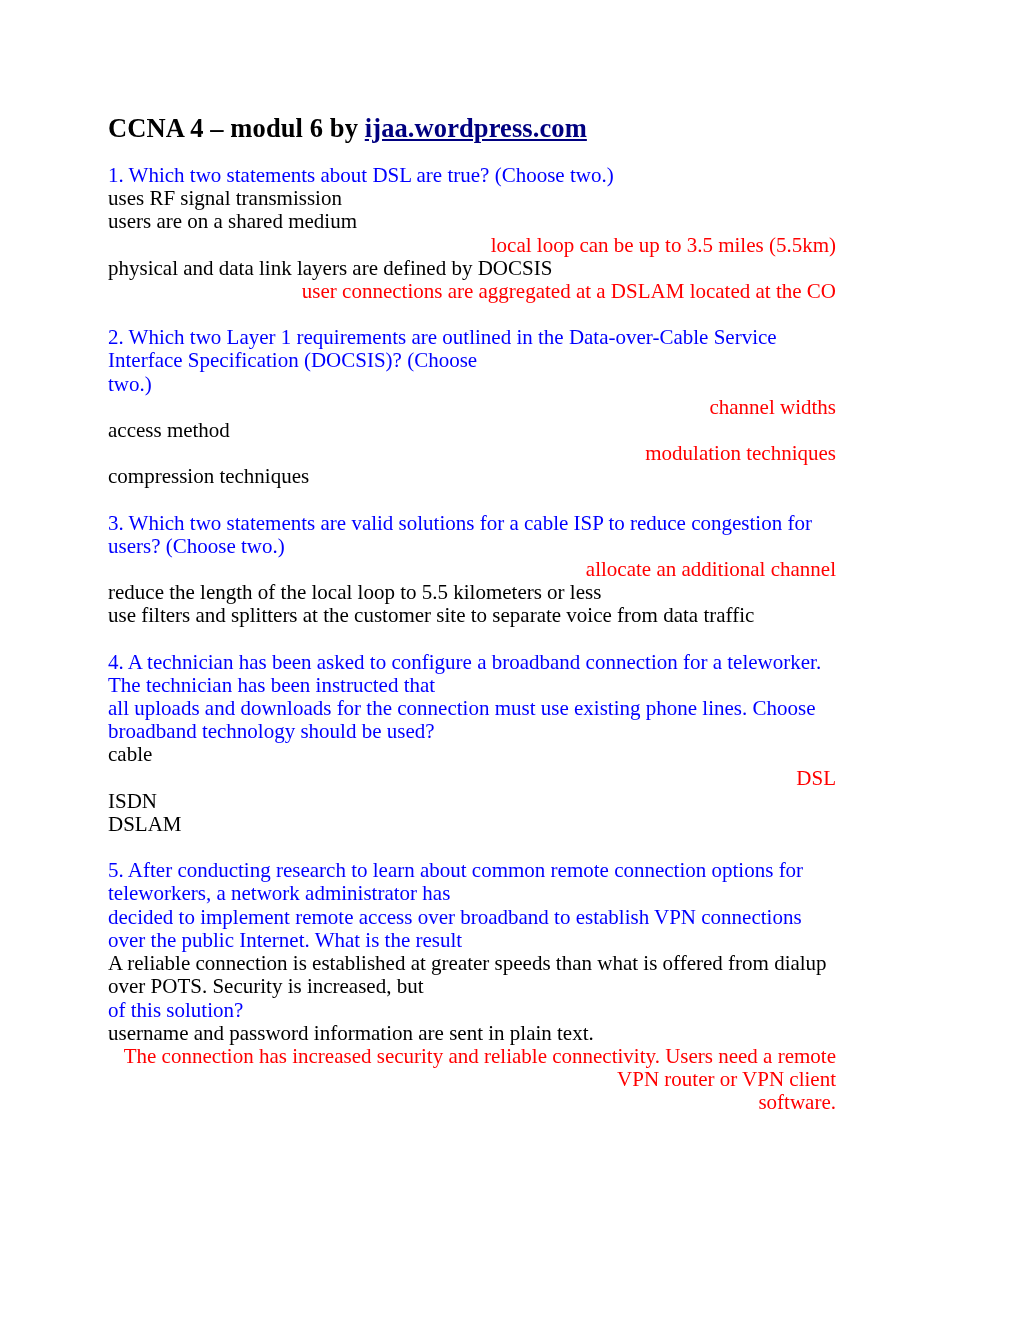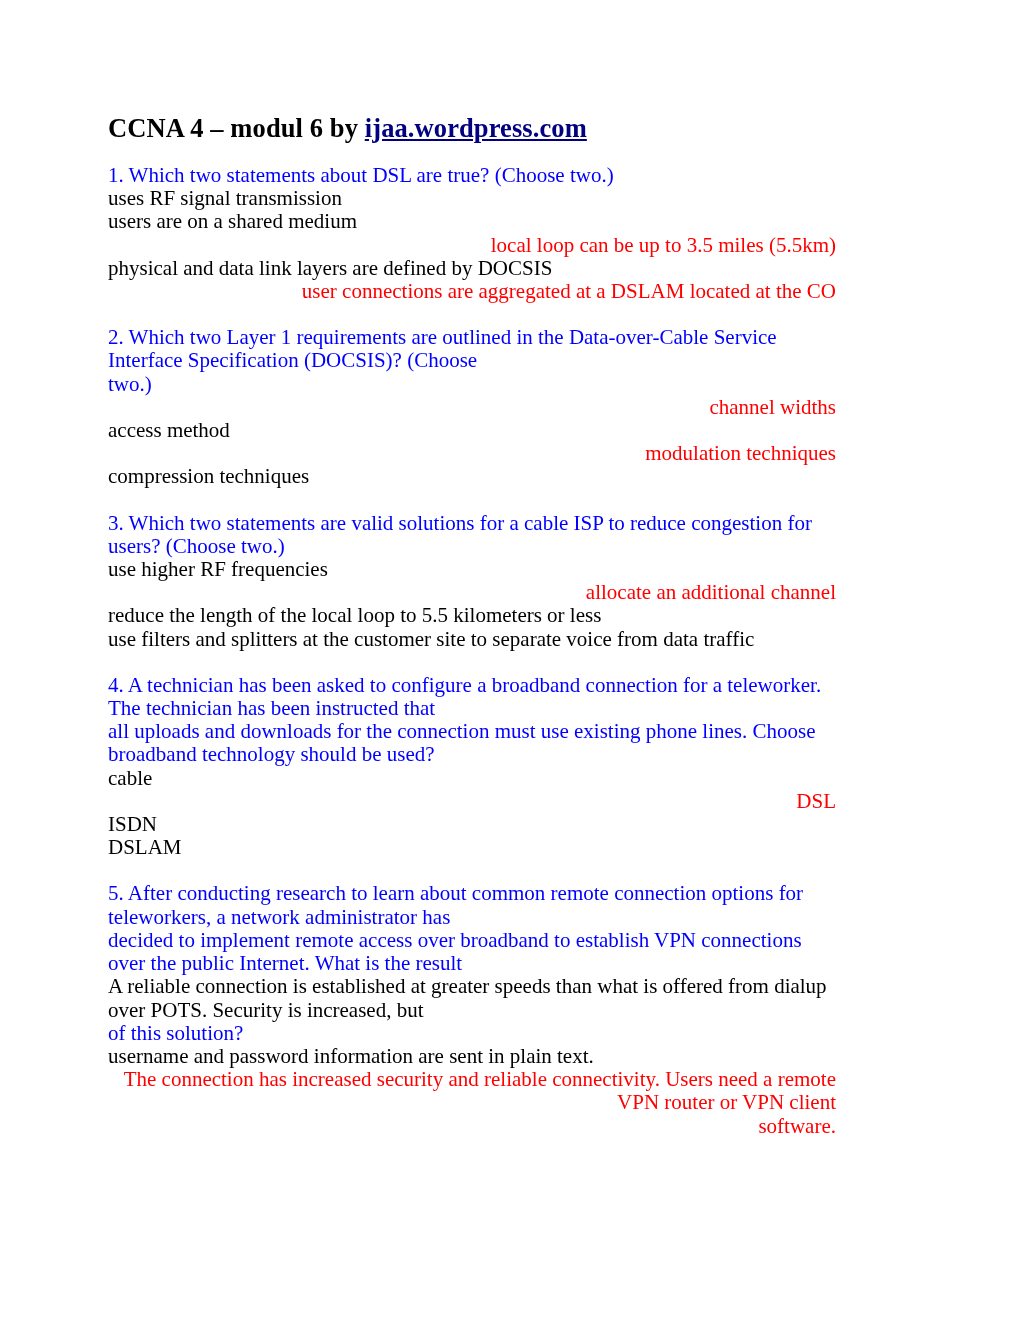--- a/index.html
+++ b/index.html
@@ -83,21 +83,20 @@
       <div class="qblock">
         <div class="line q">2. Which two Layer 1 requirements are outlined in the Data-over-Cable Service Interface Specification (DOCSIS)? (Choose</div>
         <div class="line q">two.)</div>
         <div class="line correct">channel widths</div>
         <div class="line opt">access method</div>
         <div class="line correct">modulation techniques</div>
         <div class="line opt">compression techniques</div>
       </div>
       <div class="qblock">
         <div class="line q">3. Which two statements are valid solutions for a cable ISP to reduce congestion for users? (Choose two.)</div>
-        <div class="line opt">use higher RF frequencies</div>
         <div class="line correct">allocate an additional channel</div>
         <div class="line opt">reduce the length of the local loop to 5.5 kilometers or less</div>
         <div class="line opt">use filters and splitters at the customer site to separate voice from data traffic</div>
       </div>
       <div class="qblock">
         <div class="line q">4. A technician has been asked to configure a broadband connection for a teleworker. The technician has been instructed that</div>
         <div class="line q">all uploads and downloads for the connection must use existing phone lines. Choose broadband technology should be used?</div>
         <div class="line opt">cable</div>
         <div class="line correct">DSL</div>
         <div class="line opt">ISDN</div>

